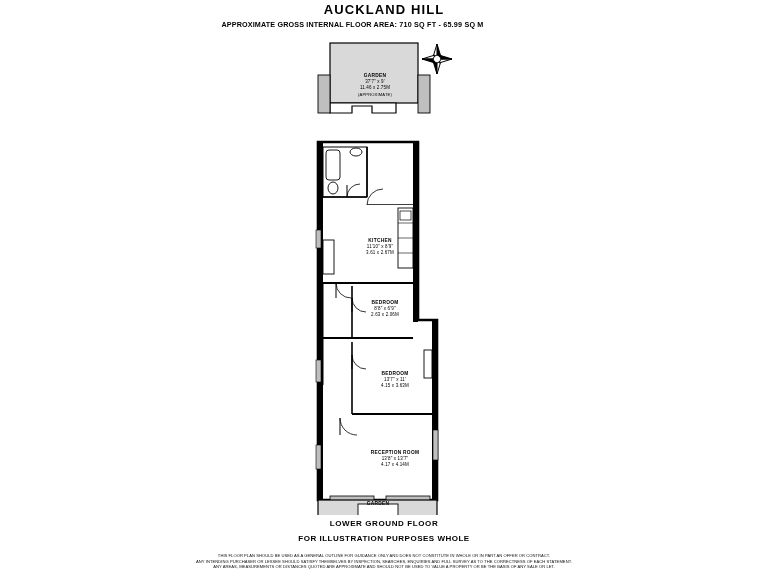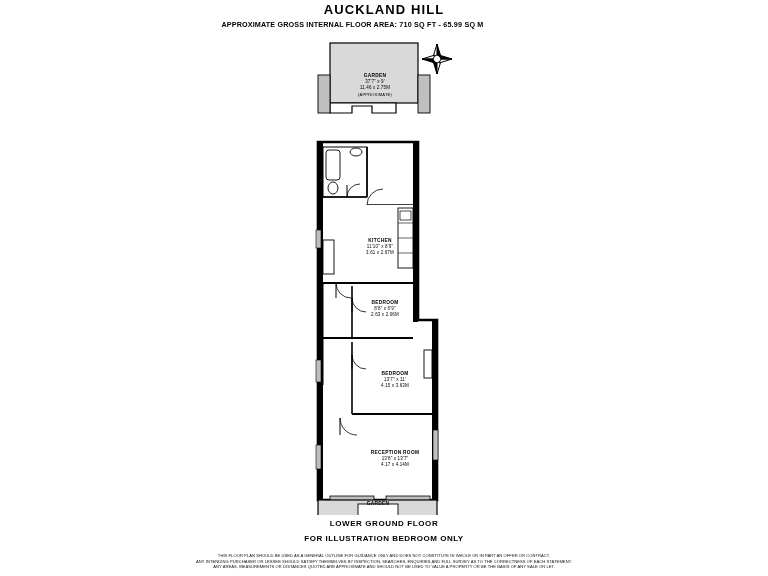--- a/index.html
+++ b/index.html
@@ -277,20 +277,20 @@
 
   <div class="room-label" style="left:330px; top:450px; width:130px;">
     <div class="nm">RECEPTION ROOM</div>
     <div class="dim">13'8" x 13'7"</div>
     <div class="dim">4.17 x 4.14M</div>
   </div>
 
   <div class="garden-bottom" style="left:358px; top:501px; width:40px;">GARDEN</div>
 
   <div class="floor-label">LOWER GROUND FLOOR</div>
-  <div class="illus-label">FOR ILLUSTRATION BEDROOM ONLY</div>
+  <div class="illus-label">FOR ILLUSTRATION PURPOSES WHOLE</div>
   <div class="disclaimer">
     <div>THIS FLOOR PLAN SHOULD BE USED AS A GENERAL OUTLINE FOR GUIDANCE ONLY AND DOES NOT CONSTITUTE IN WHOLE OR IN PART AN OFFER OR CONTRACT.</div>
     <div>ANY INTENDING PURCHASER OR LESSEE SHOULD SATISFY THEMSELVES BY INSPECTION, SEARCHES, ENQUIRIES AND FULL SURVEY AS TO THE CORRECTNESS OF EACH STATEMENT.</div>
     <div>ANY AREAS, MEASUREMENTS OR DISTANCES QUOTED ARE APPROXIMATE AND SHOULD NOT BE USED TO VALUE A PROPERTY OR BE THE BASIS OF ANY SALE OR LET.</div>
   </div>
 
 </div>
 
 </body></html>

